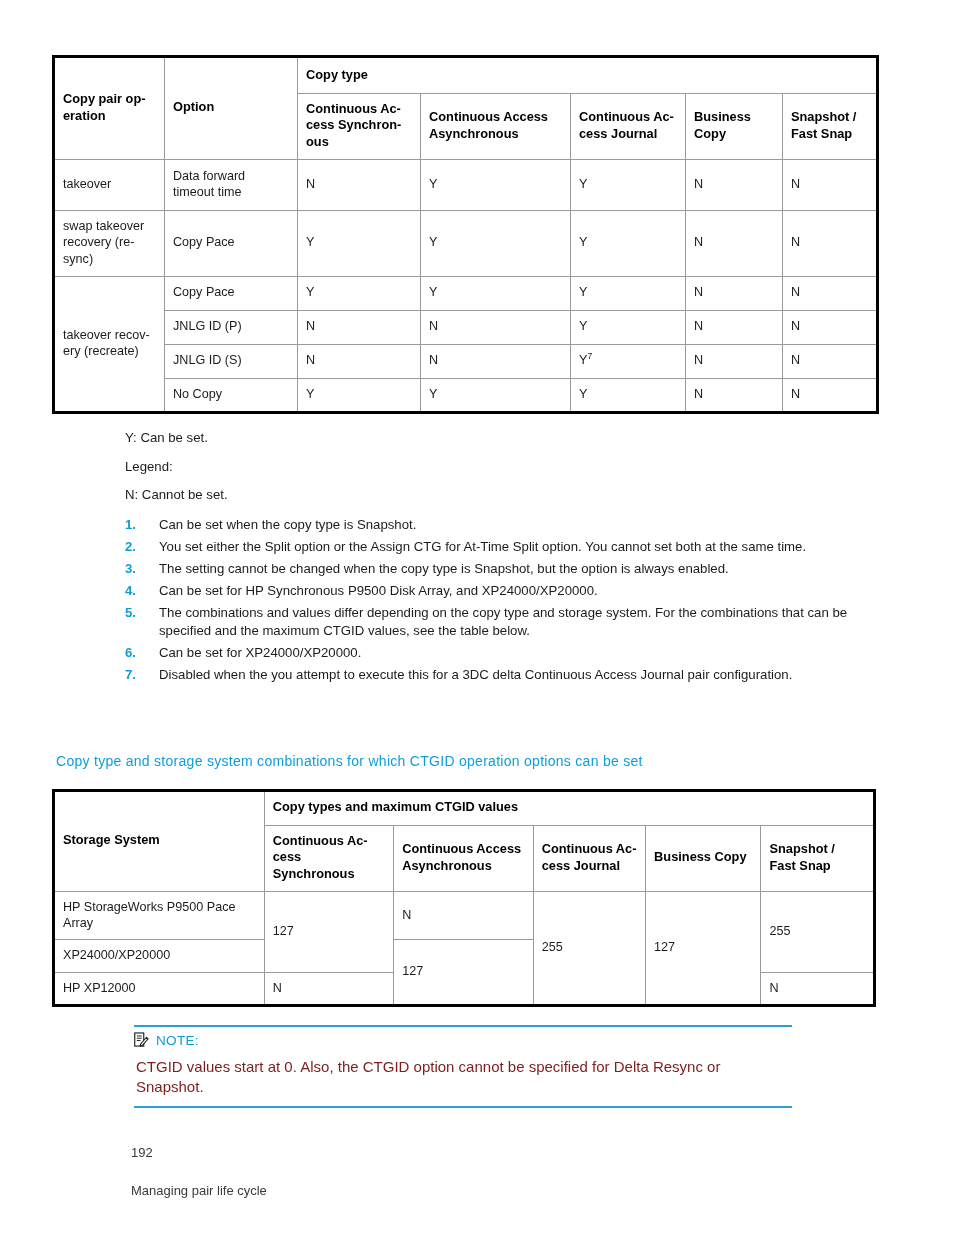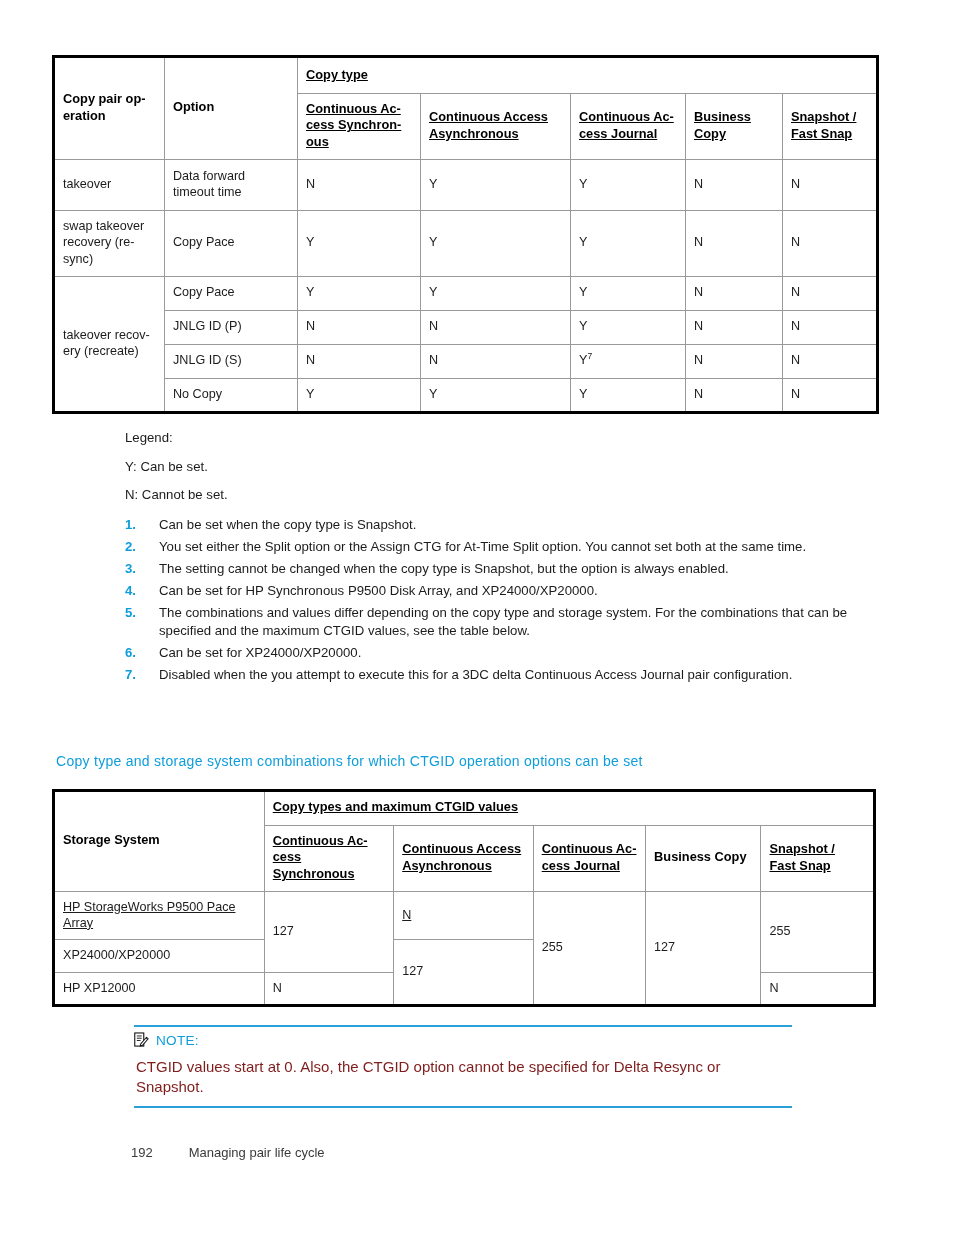--- a/index.html
+++ b/index.html
@@ -33,21 +33,21 @@
     text-align: left;
     font-weight: normal;
     color:#1c1c1c;
   }
   table.doc-table th {
     font-weight: bold;
     font-size: 12.8px;
     color:#000;
     vertical-align: middle;
   }
-  td.vtop, th.vtop { vertical-align: top; text-decoration: underline; }
+  td.vtop, th.vtop { vertical-align: top; }
   td.vmid { vertical-align: middle; }
 
   
   #table1 {
     position:absolute; left:52px; top:55px; width:824px;
   }
   #table1 th.t1-spanhead { padding-top:9px; padding-bottom:9px; }
 
   
   .legend-block {
@@ -104,21 +104,21 @@
   }
   .notebox .note-body {
     font-size:15px; color:#7f1d1d; padding: 6px 0 10px 2px; line-height:1.3;
   }
   .note-icon { width:15px; height:16px; display:block; flex:0 0 auto; }
 
   
   .footer {
     position:absolute; left:131px; top:1145px;
     font-size:13px; color:#3a3a3a;
-    display:flex; gap:36px;
+    display:flex; gap:23px;flex-direction:column;
   }
   sup.fn { font-size: 0.68em; vertical-align: super; line-height:0; }
 </style>
 </head>
 <body>
 
 <div class="page">
 
   <table id="table1" class="doc-table">
     <colgroup>
@@ -208,22 +208,22 @@
         <td class="vmid">Y</td>
         <td class="vmid">Y</td>
         <td class="vmid">Y</td>
         <td class="vmid">N</td>
         <td class="vmid">N</td>
       </tr>
     </tbody>
   </table>
 
   <div class="legend-block">
+    <div class="legend-line">Y: Can be set.</div>
     <div class="legend-line">Legend:</div>
-    <div class="legend-line">Y: Can be set.</div>
     <div class="legend-line">N: Cannot be set.</div>
 
     <ol class="notes">
       <li><span class="num">1.</span><span>Can be set when the copy type is Snapshot.</span></li>
       <li><span class="num">2.</span><span>You set either the Split option or the Assign CTG for At-Time Split option. You cannot set both at the same time.</span></li>
       <li><span class="num">3.</span><span>The setting cannot be changed when the copy type is Snapshot, but the option is always enabled.</span></li>
       <li><span class="num">4.</span><span>Can be set for HP Synchronous P9500 Disk Array, and XP24000/XP20000.</span></li>
       <li><span class="num">5.</span><span>The combinations and values differ depending on the copy type and storage system. For the combinations that can be specified and the maximum CTGID values, see the table below.</span></li>
       <li><span class="num">6.</span><span>Can be set for XP24000/XP20000.</span></li>
       <li><span class="num">7.</span><span>Disabled when the you attempt to execute this for a 3DC delta Continuous Access Journal pair configuration.</span></li>

